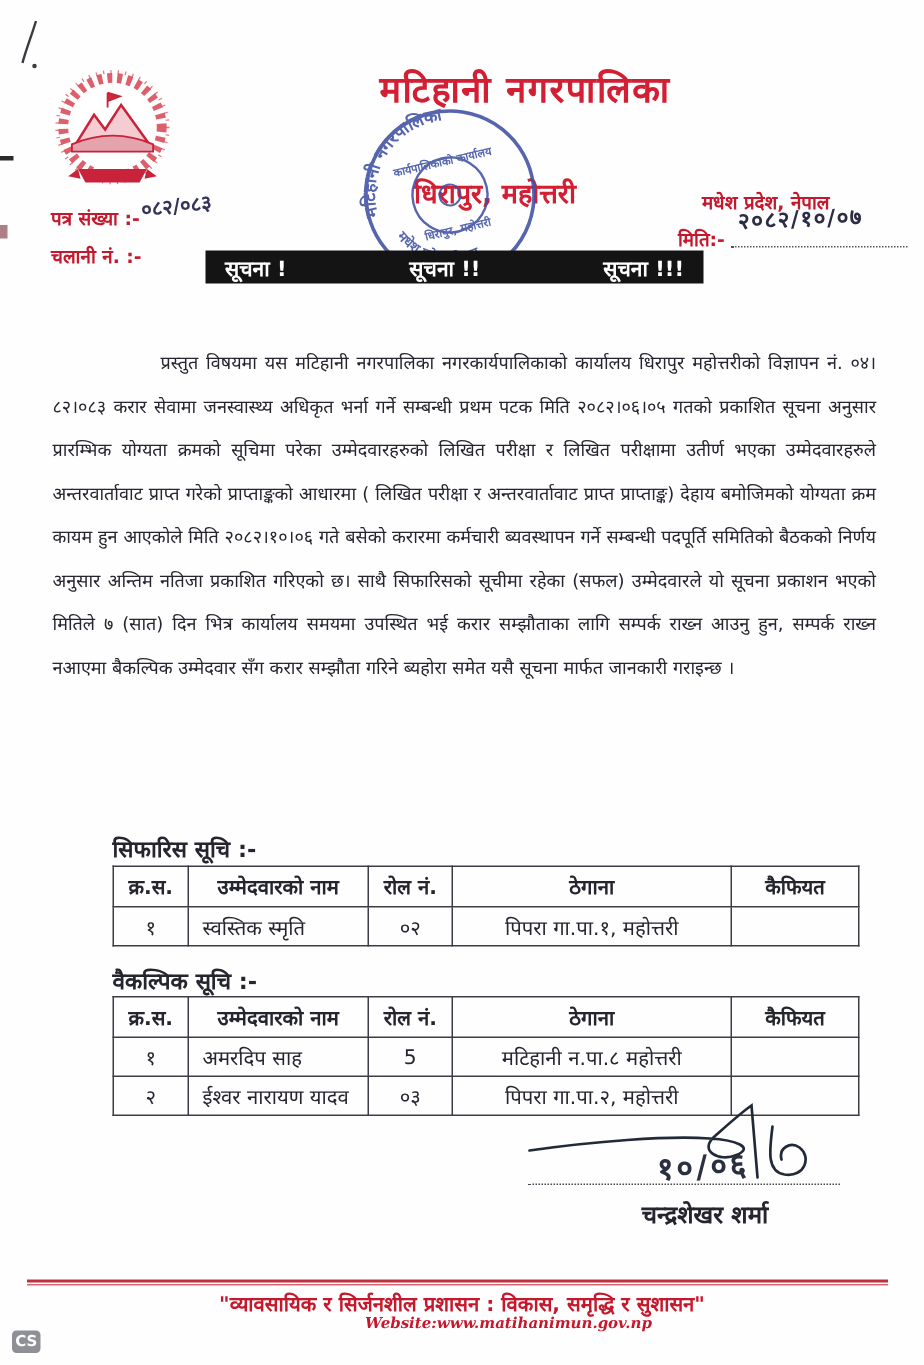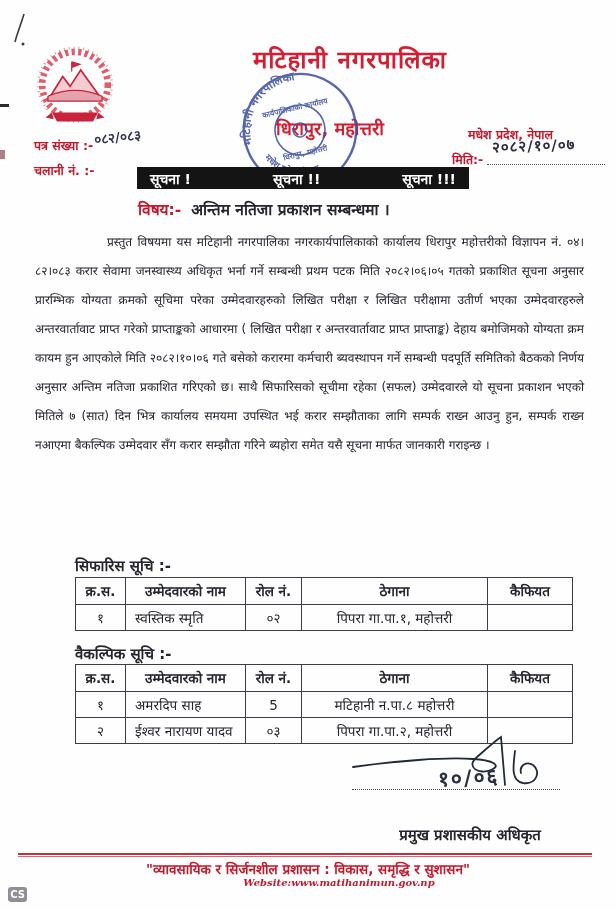--- a/index.html
+++ b/index.html
@@ -144,23 +144,20 @@
   <div class="abs label-sm miti-label">मिति:-</div>
   <div class="abs miti-dots"></div>
   <div class="abs miti-value">२०८२/१०/०७</div>
 
   <div class="abs banner">
     <span>सूचना !</span>
     <span>सूचना !!</span>
     <span>सूचना !!!</span>
   </div>
 
-  <div class="abs subject">
-    <span class="lbl">विषय:-</span><span>अन्तिम नतिजा प्रकाशन सम्बन्धमा ।</span>
-  </div>
 
   <div class="abs body-text">प्रस्तुत विषयमा यस मटिहानी नगरपालिका नगरकार्यपालिकाको कार्यालय धिरापुर महोत्तरीको विज्ञापन नं. ०४।८२।०८३ करार सेवामा जनस्वास्थ्य अधिकृत भर्ना गर्ने सम्बन्धी प्रथम पटक मिति २०८२।०६।०५ गतको प्रकाशित सूचना अनुसार प्रारम्भिक योग्यता क्रमको सूचिमा परेका उम्मेदवारहरुको लिखित परीक्षा र लिखित परीक्षामा उतीर्ण भएका उम्मेदवारहरुले अन्तरवार्तावाट प्राप्त गरेको प्राप्ताङ्कको आधारमा ( लिखित परीक्षा र अन्तरवार्तावाट प्राप्त प्राप्ताङ्क) देहाय बमोजिमको योग्यता क्रम कायम हुन आएकोले मिति २०८२।१०।०६ गते बसेको करारमा कर्मचारी ब्यवस्थापन गर्ने सम्बन्धी पदपूर्ति समितिको बैठकको निर्णय अनुसार अन्तिम नतिजा प्रकाशित गरिएको छ। साथै सिफारिसको सूचीमा रहेका (सफल) उम्मेदवारले यो सूचना प्रकाशन भएको मितिले ७ (सात) दिन भित्र कार्यालय समयमा उपस्थित भई करार सम्झौताका लागि सम्पर्क राख्न आउनु हुन, सम्पर्क राख्न नआएमा बैकल्पिक उम्मेदवार सँग करार सम्झौता गरिने ब्यहोरा समेत यसै सूचना मार्फत जानकारी गराइन्छ ।</div>
 
   <div class="abs list-title t1-title">सिफारिस सूचि :-</div>
   <table class="abs result tbl1">
     <colgroup>
         <col class="c-sn">
         <col class="c-name">
         <col class="c-roll">
         <col class="c-addr">
@@ -217,21 +214,21 @@
     </tr>
   </tbody>
     </table>
 
   <svg class="abs sig-svg" viewBox="0 0 235 58">
     <path d="M8,34 C50,28 100,24 128,26 C146,27 158,32 146,37 C134,42 120,34 132,24 C140,17 150,8 156,4 L160,52
              M170,18 C168,34 166,48 178,50 C192,52 196,38 188,32 C182,28 174,32 176,40" fill="none" stroke="#222a38" stroke-width="1.8" stroke-linecap="round"></path>
   </svg>
   <div class="abs sig-hand">१०/०६</div>
   <div class="abs sig-dots"></div>
-  <div class="abs sig-title">प्रमुख प्रशासकीय अधिकृत</div>
+  <div class="abs sig-name">चन्द्रशेखर शर्मा</div>
 
   <div class="abs foot-rule"></div>
   <div class="abs slogan">"व्यावसायिक र सिर्जनशील प्रशासन : विकास, समृद्धि र सुशासन"</div>
   <div class="abs website">Website:www.matihanimun.gov.np</div>
 
   <div class="abs cs-box">CS</div>
   <div class="abs cs-text">Scanned with CamScanner</div>
 
 </div>
 

